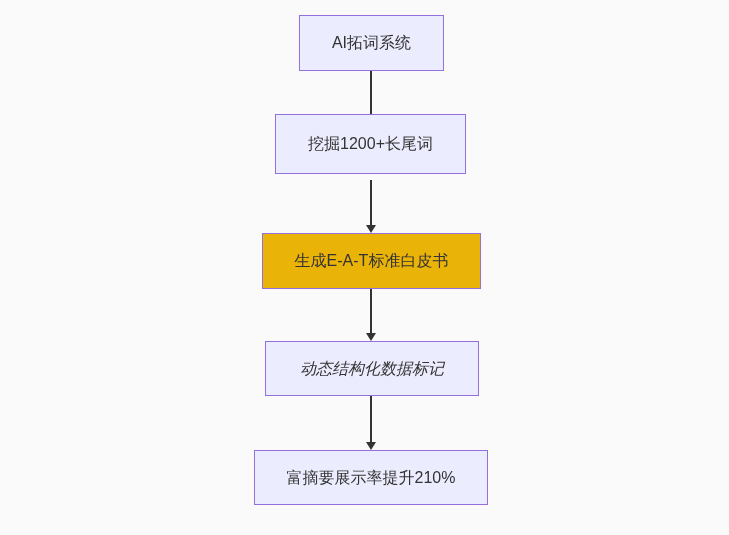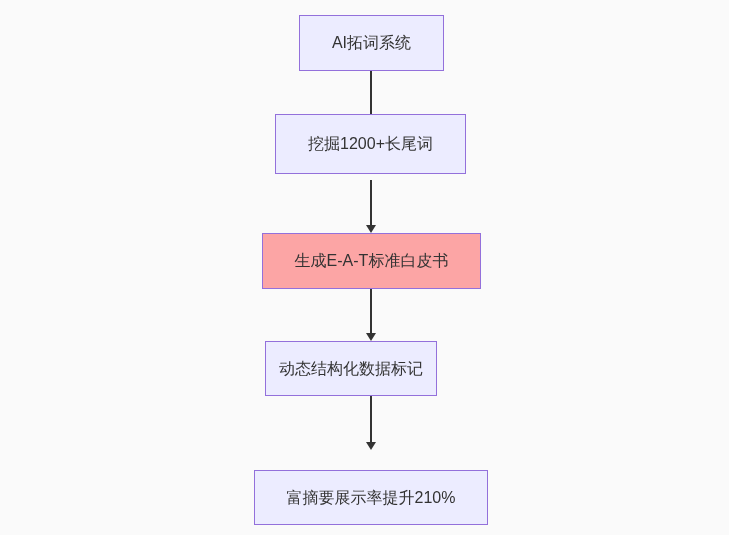--- a/index.html
+++ b/index.html
@@ -24,22 +24,22 @@
     line-height: 1;
     display: flex;
     align-items: center;
     justify-content: center;
     text-align: left;
     white-space: nowrap;
   }
   .n1 { left: 299px; top:  15px; width: 145px; height: 56px; }
   .n2 { left: 275px; top: 114px; width: 191px; height: 60px; }
   .n3 { left: 262px; top: 233px; width: 219px; height: 56px; }
-  .n4 { left: 265px; top: 341px; width: 172px; height: 55px; }
-  .n5 { left: 254px; top: 450px; width: 234px; height: 55px; margin-top: 20px; }
+  .n4 { left: 265px; top: 341px; width: 214px; height: 55px; font-style: italic; }
+  .n5 { left: 254px; top: 450px; width: 234px; height: 55px; }
 
   .edge-line {
     position: absolute;
     left: 370px;
     width: 2px;
     background: #333333;
   }
   .e1 { top: 71px;  height: 46px; }
   .e2 { top: 180px; height: 45px; }
   .e3 { top: 289px; height: 44px; }
@@ -71,21 +71,21 @@
   <div class="edge-line e1" style="background: rgb(51, 51, 51);"></div>
   <div class="arrowhead a1" style="border-top-color: rgb(51, 51, 51);"></div>
 
   <div class="node n2" style="background: rgb(236, 236, 255); border-color: rgb(147, 112, 219); color: rgb(51, 51, 51);">
     <span>挖掘1200+长尾词</span>
   </div>
 
   <div class="edge-line e2" style="background: rgb(51, 51, 51);"></div>
   <div class="arrowhead a2" style="border-top-color: rgb(51, 51, 51);"></div>
 
-  <div class="node n3" style="background: #fca5a5; border-color: rgb(147, 112, 219); color: rgb(51, 51, 51);">
+  <div class="node n3" style="background: #eab308; border-color: rgb(147, 112, 219); color: rgb(51, 51, 51);">
     <span>生成E-A-T标准白皮书</span>
   </div>
 
   <div class="edge-line e3" style="background: rgb(51, 51, 51);"></div>
   <div class="arrowhead a3" style="border-top-color: rgb(51, 51, 51);"></div>
 
   <div class="node n4" style="background: rgb(236, 236, 255); border-color: rgb(147, 112, 219); color: rgb(51, 51, 51);">
     <span>动态结构化数据标记</span>
   </div>
 

